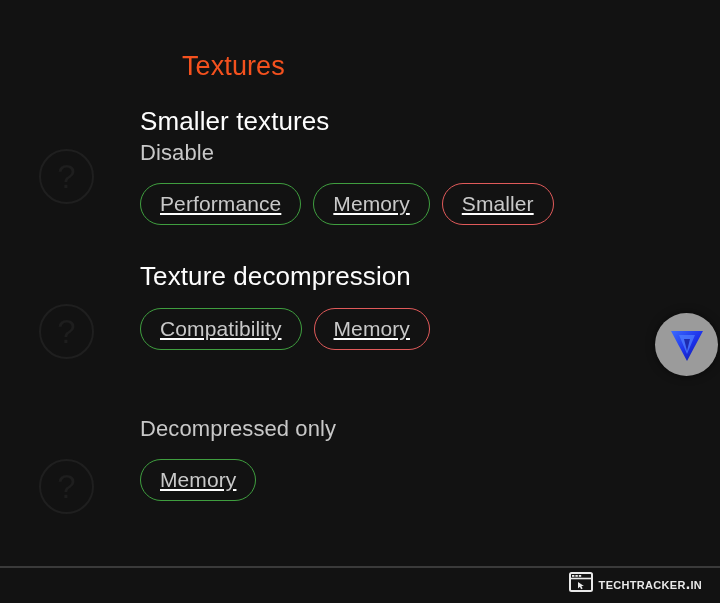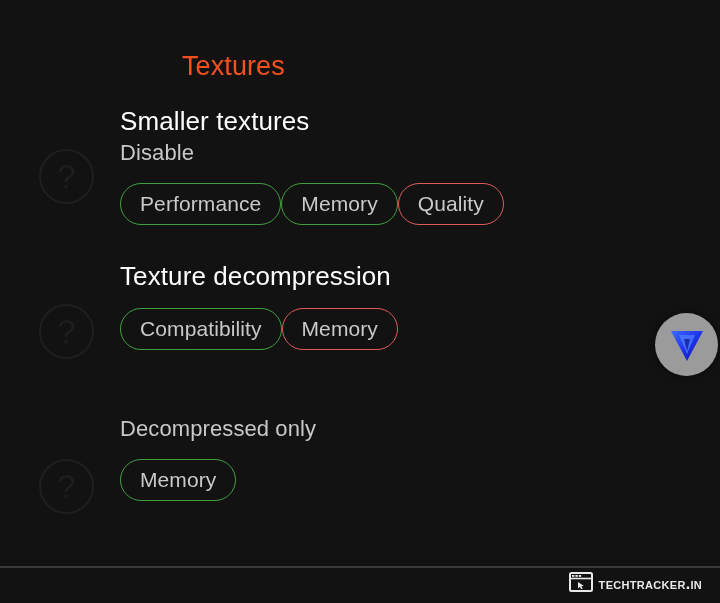--- a/index.html
+++ b/index.html
@@ -61,21 +61,21 @@
     color: #1e1e1e;
     font-size: 33px;
     line-height: 51px;
     text-align: center;
     font-weight: 400;
     user-select: none;
   }
 
   .setting-body {
     position: absolute;
-    left: 120px;
+    left: 140px;
     top: 0;
     right: 0;
   }
 
   .setting-title {
     font-size: 26px;
     font-weight: 400;
     color: #fdfdfd;
     line-height: 34px;
     letter-spacing: 0.1px;
@@ -86,21 +86,23 @@
     font-weight: 400;
     color: #c8c8c8;
     line-height: 30px;
     margin-top: 0;
     letter-spacing: 0.1px;
   }
 
   
   .chip-row {
     display: flex;
+    gap: 12px;
     margin-top: 15px;
+    text-decoration: underline;
   }
 
   .chip {
     height: 42px;
     padding: 0 19px;
     border-radius: 21px;
     border: 1.6px solid #4caf50;
     background: transparent;
     display: inline-flex;
     align-items: center;
@@ -173,21 +175,21 @@
   <div class="settings-list">
 
     <div class="setting-row">
       <div class="help-icon">?</div>
       <div class="setting-body">
         <div class="setting-title">Smaller textures</div>
         <div class="setting-value">Disable</div>
         <div class="chip-row">
           <div class="chip green">Performance</div>
           <div class="chip green">Memory</div>
-          <div class="chip red">Quality</div>
+          <div class="chip red">Smaller</div>
         </div>
       </div>
     </div>
 
     <div class="setting-row">
       <div class="help-icon">?</div>
       <div class="setting-body">
         <div class="setting-title">Texture decompression</div>
         <div class="chip-row">
           <div class="chip green">Compatibility</div>

